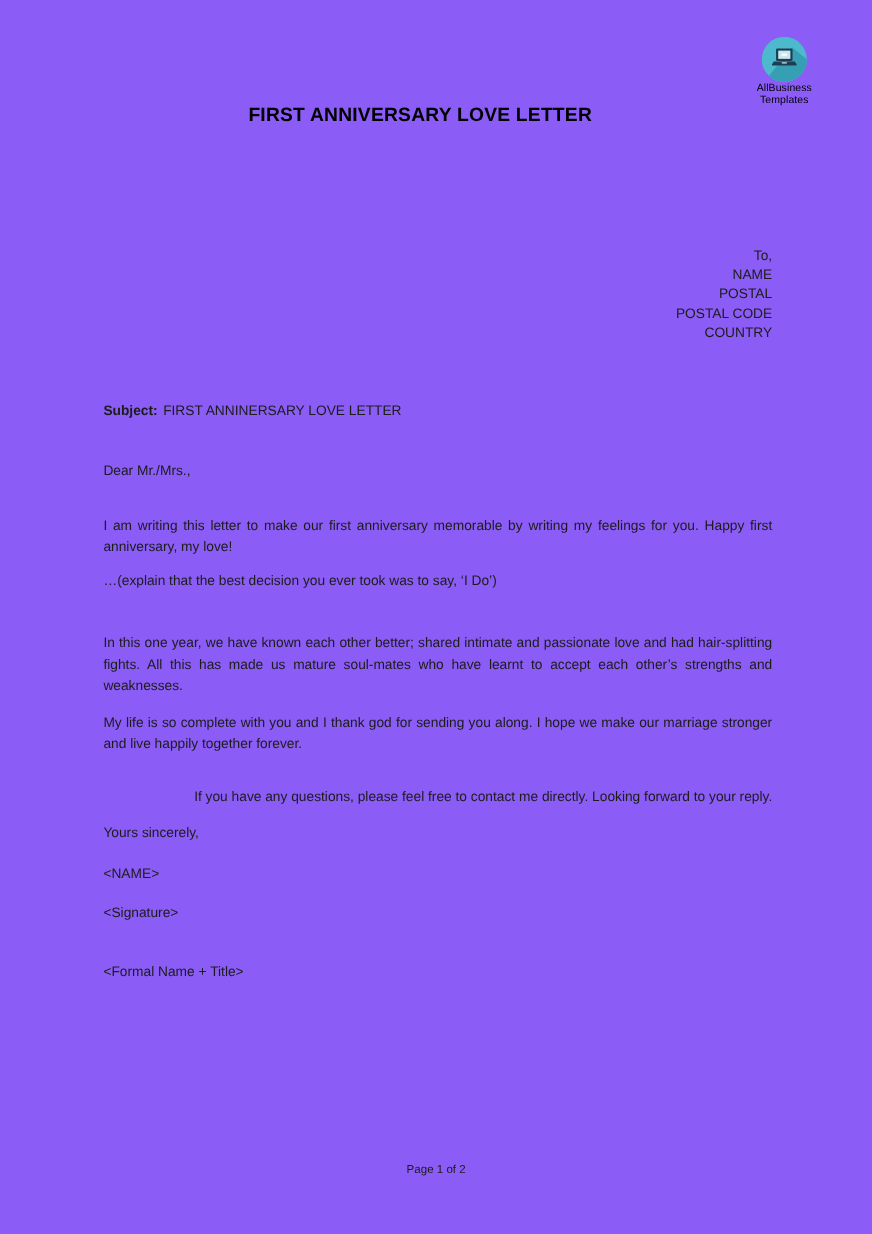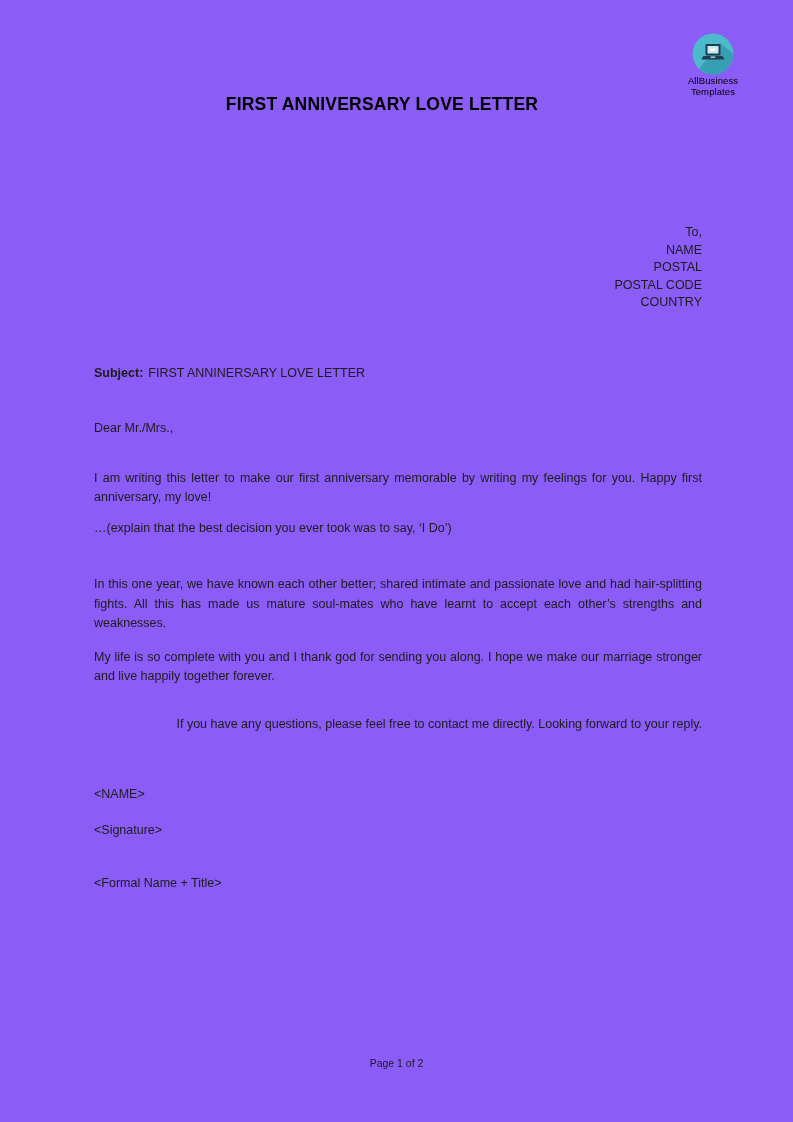--- a/index.html
+++ b/index.html
@@ -97,19 +97,20 @@
   </div>
 
   <div class="abs block bodytext salutation">Dear Mr./Mrs.,</div>
 
   <div class="abs block bodytext justify p1">I am writing this letter to make our first anniversary memorable by writing my feelings for you. Happy first anniversary, my love!</div>
   <div class="abs block bodytext p2">…(explain that the best decision you ever took was to say, ‘I Do’)</div>
   <div class="abs block bodytext justify p3">In this one year, we have known each other better; shared intimate and passionate love and had hair-splitting fights. All this has made us mature soul-mates who have learnt to accept each other’s strengths and weaknesses.</div>
   <div class="abs block bodytext justify p4">My life is so complete with you and I thank god for sending you along. I hope we make our marriage stronger and live happily together forever.</div>
   <div class="abs block bodytext p5">If you have any questions, please feel free to contact me directly. Looking forward to your reply.</div>
 
+  <div class="abs block bodytext closing">Yours sincerely,</div>
   <div class="abs block bodytext ph-name">&lt;NAME&gt;</div>
   <div class="abs block bodytext ph-sig">&lt;Signature&gt;</div>
   <div class="abs block bodytext ph-formal">&lt;Formal Name + Title&gt;</div>
 
   <div class="abs footer">Page 1 of 2</div>
 
 </div>
 
 </body></html>

